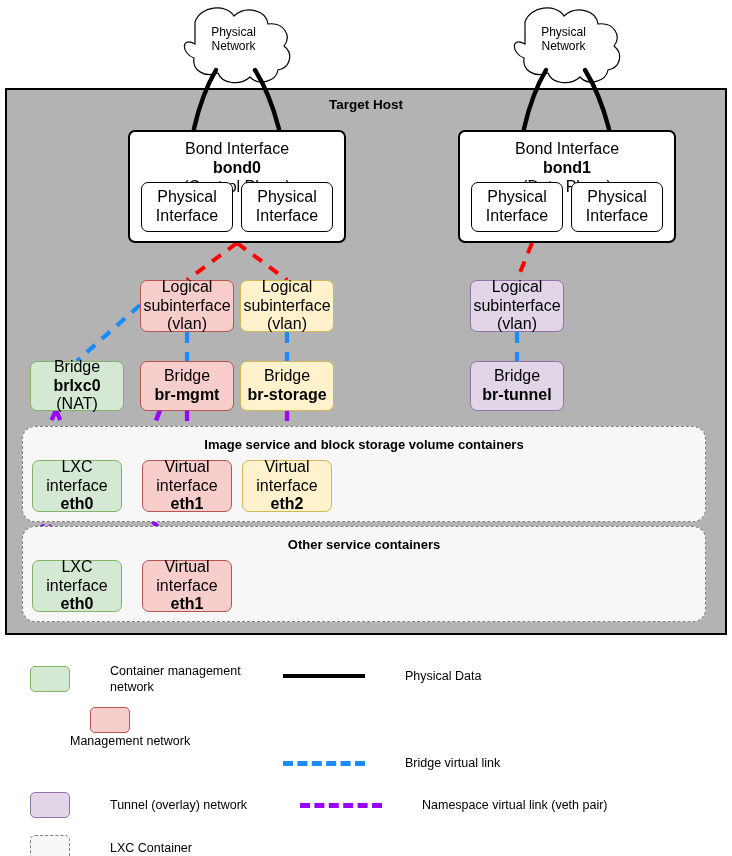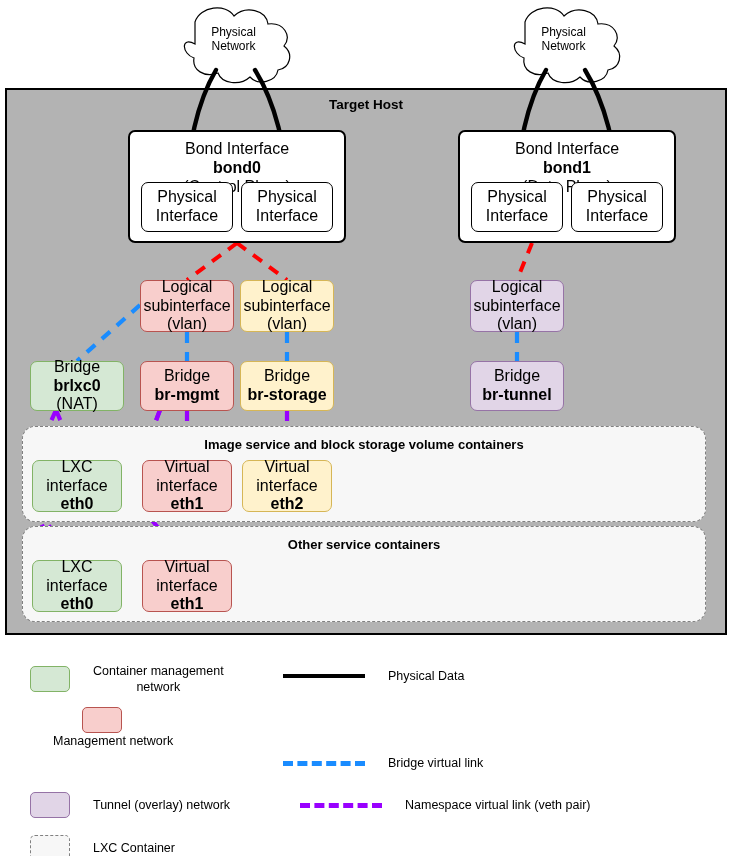--- a/index.html
+++ b/index.html
@@ -89,25 +89,24 @@
   .legend { position: absolute; left: 0; top: 645px; width: 732px; height: 211px; }
   .legend-row { position: absolute; display: flex; align-items: center; }
   .legend-swatch {
     width: 40px; height: 26px;
     border-radius: 5px;
     box-sizing: border-box;
     flex: 0 0 auto;
   }
   .legend-swatch.dashed { background:#f7f7f7; border:1.6px dashed #808080; }
   .legend-text {
-    margin-left: 23px;
+    margin-left: 40px;
     font-size: 12.5px;
     line-height: 1.3;
     white-space: pre-line;
-    text-align: center;
   }
   .legend-line-wrap {
     width: 82px; height: 26px;
     display: flex; align-items: center;
     flex: 0 0 auto;
   }
   .legend-line { width: 82px; height: 0; border-top-width: 4px; border-top-style: solid; }
   .legend-line.dash { border-top-style: dashed; border-top-width: 5px; }
 </style>
 </head>

